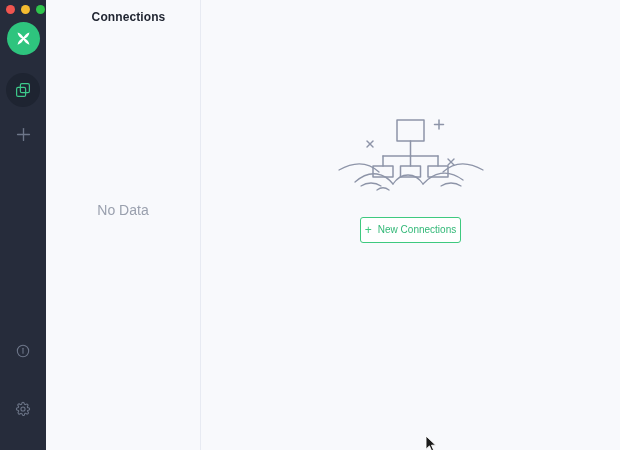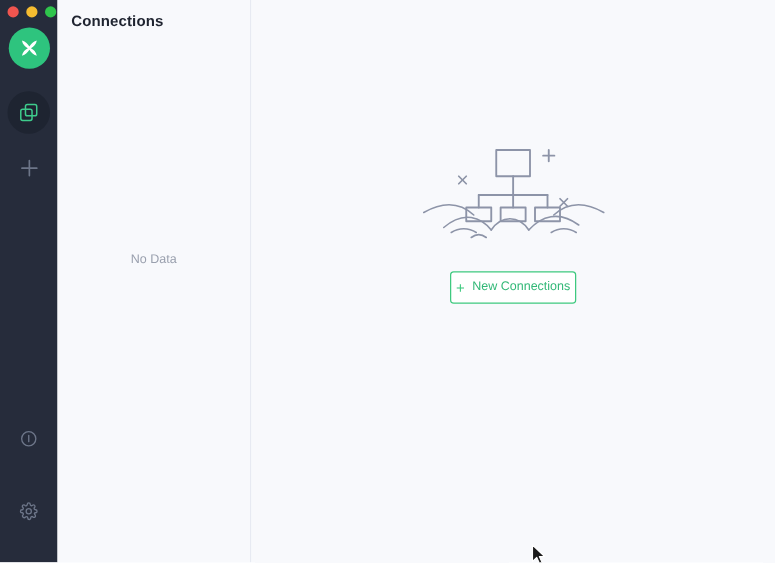--- a/index.html
+++ b/index.html
@@ -101,37 +101,38 @@
   
   .list-panel {
     position: relative;
     width: 155px;
     flex: 0 0 155px;
     height: 450px;
     background: #f8f9fc;
     border-right: 1px solid #e7eaf2;
     display: flex;
     flex-direction: column;
+    align-items: center;
   }
 
   .panel-title {
     padding: 10px 0 0 11px;
     font-size: 12px;
     font-weight: bold;
     color: #1f2430;
     letter-spacing: 0.1px;
   }
 
   .no-data {
     position: absolute;
     top: 202px;
     left: 0;
     width: 100%;
     text-align: center;
-    font-size: 10px;
+    font-size: 14px;
     color: #9aa0ae;
   }
 
   
   .main-area {
     position: relative;
     flex: 1 1 auto;
     height: 450px;
     background: #f8f9fc;
     display: flex;

